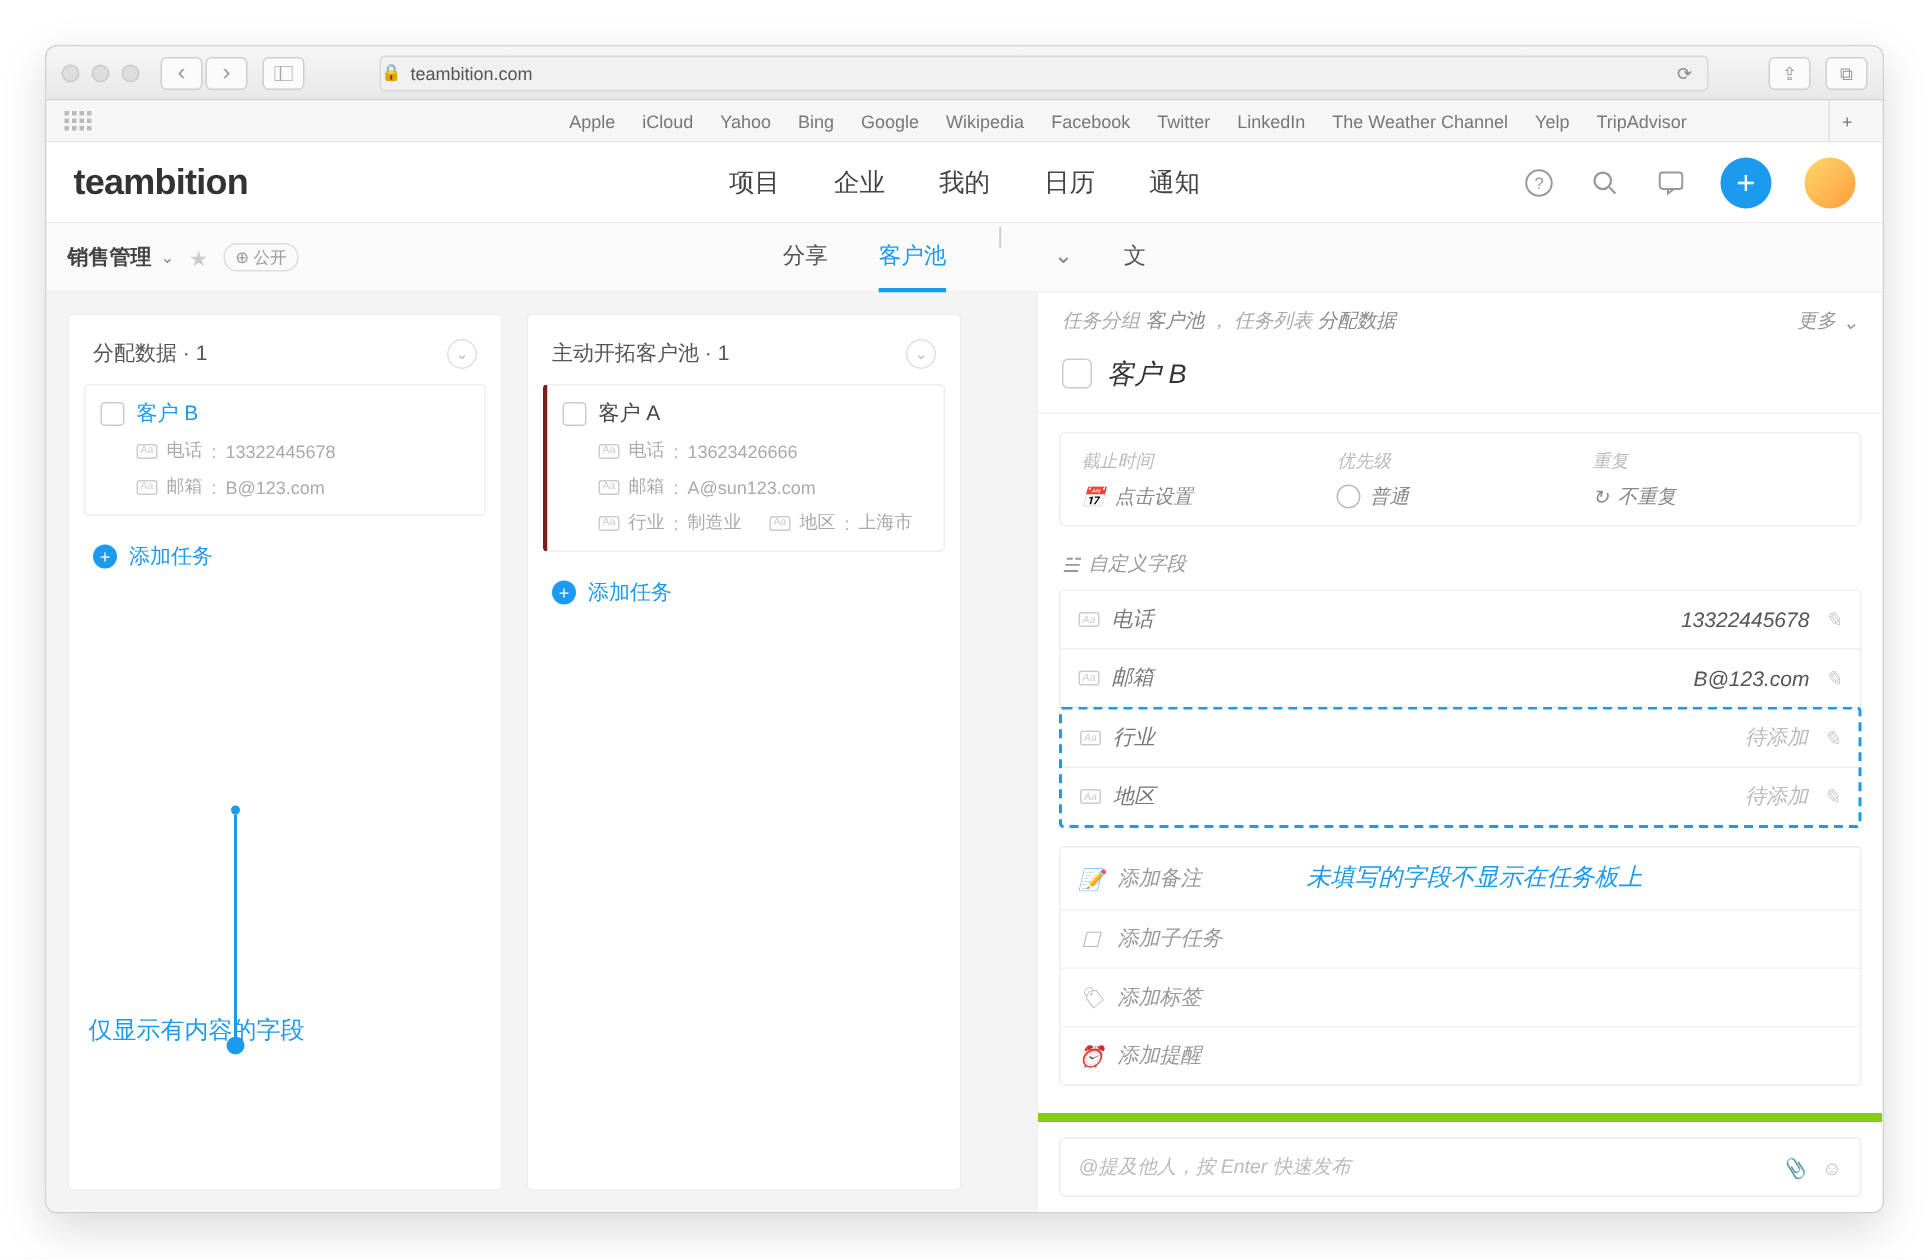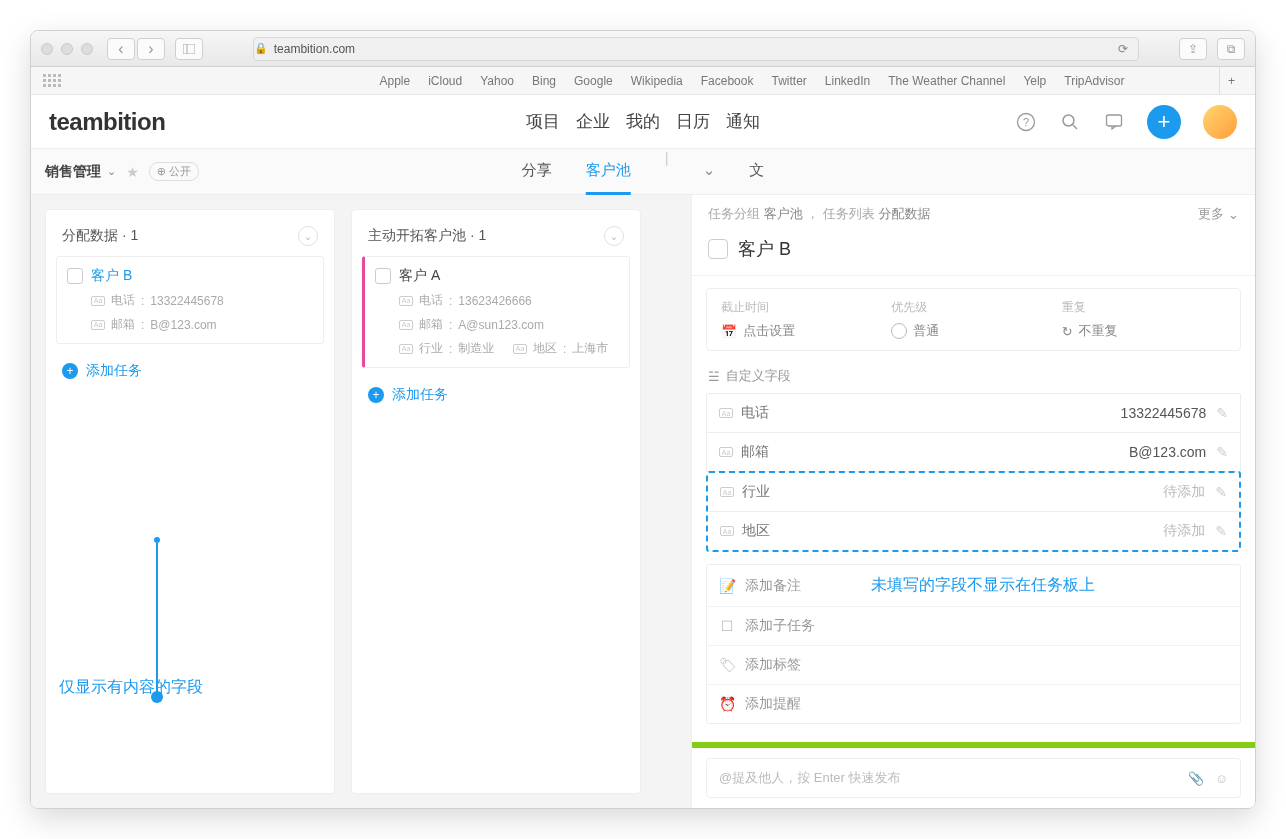--- a/index.html
+++ b/index.html
@@ -18,21 +18,21 @@
 .tb-btn { width: 28px; height: 22px; border:1px solid #cfcfcf; background:#fbfbfb; border-radius:4px; display:flex; align-items:center; justify-content:center; color:#999; font-size:12px;}
 .favbar { height: 28px; background:#f6f6f6; border-bottom:1px solid #e4e4e4; display:flex; align-items:center; padding:0 12px; font-size:12px; color:#777; gap:18px; }
 .favgrid { width:24px; display:grid; grid-template-columns:repeat(4,3px); gap:2px; margin-right:auto;}
 .favgrid i { width:3px; height:3px; background:#bbb; }
 .favspacer{flex:0 0 200px;}
 .favplus { margin-left:auto; width:24px; text-align:center; border-left:1px solid #e0e0e0; height:100%; display:flex; align-items:center; justify-content:center; }
 
 .app { flex:1; display:flex; flex-direction:column; background:#fff; overflow:hidden; }
 .app-header { height:54px; border-bottom:1px solid #eee; display:flex; align-items:center; padding:0 18px; }
 .logo { font-size:24px; font-weight:700; color:#333; letter-spacing:-.5px; }
-.topnav { display:flex; gap:16px; margin-left:auto; margin-right:auto; font-size:17px; color:#444; position:absolute; left:50%; transform:translateX(-50%);}
+.topnav { display:flex; gap:36px; margin-left:auto; margin-right:auto; font-size:17px; color:#444; position:absolute; left:50%; transform:translateX(-50%);}
 .topnav-item { cursor:pointer; }
 .header-actions { margin-left:auto; display:flex; align-items:center; gap:22px; }
 .icon-btn { width:22px; height:22px; color:#888; display:flex; align-items:center; justify-content:center; }
 .add-btn { width:34px; height:34px; border-radius:50%; background:#1b9aee; color:#fff; font-size:22px; display:flex; align-items:center; justify-content:center; }
 .avatar { width:34px; height:34px; border-radius:50%; background:linear-gradient(135deg,#ffd76e,#ff9d3b); position:relative; overflow:hidden; }
 
 .subheader { height:46px; background:#fafafa; border-bottom:1px solid #eee; display:flex; align-items:center; padding:0 14px; font-size:14px; color:#555; position:relative;}
 .breadcrumb { display:flex; align-items:center; gap:6px;text-align:center; }
 .breadcrumb .chev { font-size:11px; color:#888; }
 .star { color:#ccc; margin:0 10px; }
@@ -41,36 +41,36 @@
 .tabs .tab { cursor:pointer; padding:12px 0;}
 .tabs .tab.active { color:#1b9aee; border-bottom:3px solid #1b9aee; }
 .tabs .tabsep { color:#ccc; }
 
 .body { flex:1; display:flex; background:#f4f4f4; overflow:hidden; position:relative;}
 .board { flex: 0 0 660px; display:flex; gap:16px; padding:14px; overflow:hidden; }
 .column { flex:0 0 290px; background:#fff; border:1px solid #eee; border-radius:4px; display:flex; flex-direction:column; padding:10px; }
 .col-header { display:flex; align-items:center; justify-content:space-between; padding:6px 6px 10px; color:#555; font-size:14px;}
 .col-menu { width:20px; height:20px; border:1px solid #e0e0e0; border-radius:50%; display:flex; align-items:center; justify-content:center; color:#bbb; font-size:10px;}
 .card { border:1px solid #eee; border-radius:3px; padding:10px 10px 10px 10px; margin-bottom:10px; position:relative;}
-.card.orange { border-left:3px solid #ec4899; }
+.card.orange { border-left:3px solid #7f1d1d; }
 .card-row { display:flex; align-items:center; gap:8px; }
 .chk { width:16px; height:16px; border:1.5px solid #ccc; border-radius:3px; flex-shrink:0; }
 .card-title { font-size:14px; color:#444; }
 .card-title.blue { color:#1b9aee; }
 .field-line { display:flex; align-items:center; gap:6px; font-size:12px; color:#aaa; margin-top:7px; margin-left:24px;}
 .field-icon { width:14px; height:10px; border:1px solid #ccc; border-radius:2px; font-size:7px; display:flex; align-items:center; justify-content:center; color:#ccc;}
 .add-task { color:#1b9aee; font-size:14px; display:flex; align-items:center; gap:8px; padding:8px 6px; cursor:pointer;}
 .plus-circle { width:16px; height:16px; border-radius:50%; background:#1b9aee; color:#fff; font-size:12px; display:flex; align-items:center; justify-content:center; }
 
 .annotation1 { position:absolute; left:125px; top:348px; width:2px; height:155px; background:#1b9aee; }
 .annotation1::before { content:''; position:absolute; top:-6px; left:-2px; width:6px; height:6px; background:#1b9aee; border-radius:50%;}
 .annotation1::after { content:''; position:absolute; bottom:-5px; left:-5px; width:12px; height:12px; background:#1b9aee; border-radius:50%;}
 .annotation1-text { position:absolute; left:28px; top:482px; color:#1b9aee; font-size:16px; }
 
-.detail-panel { flex:1; background:#fff; border-left:1px solid #eee; display:flex; flex-direction:column; overflow:hidden;}
+.detail-panel { flex:1; background:#fff; border-left:1px solid #eee; display:flex; flex-direction:column; overflow:hidden;font-style:italic;}
 .detail-crumb { padding:10px 16px; font-size:13px; color:#aaa; display:flex; align-items:center; justify-content:space-between;}
 .detail-crumb .more { color:#999; font-size:13px; display:flex; align-items:center; gap:4px;}
 .detail-title { padding:4px 16px 14px; display:flex; align-items:center; gap:10px; border-bottom:1px solid #f0f0f0;}
 .detail-title .chk { width:20px; height:20px; border-radius:4px; }
 .detail-title h2 { font-size:18px; font-weight:500; color:#333; }
 
 .detail-body { flex:1; overflow:auto; padding:12px 14px; }
 .meta-box { border:1px solid #eee; border-radius:4px; display:flex; padding:10px 14px; gap:6px;}
 .meta-item { flex:1; }
 .meta-label { font-size:12px; color:#bbb; margin-bottom:6px;}

